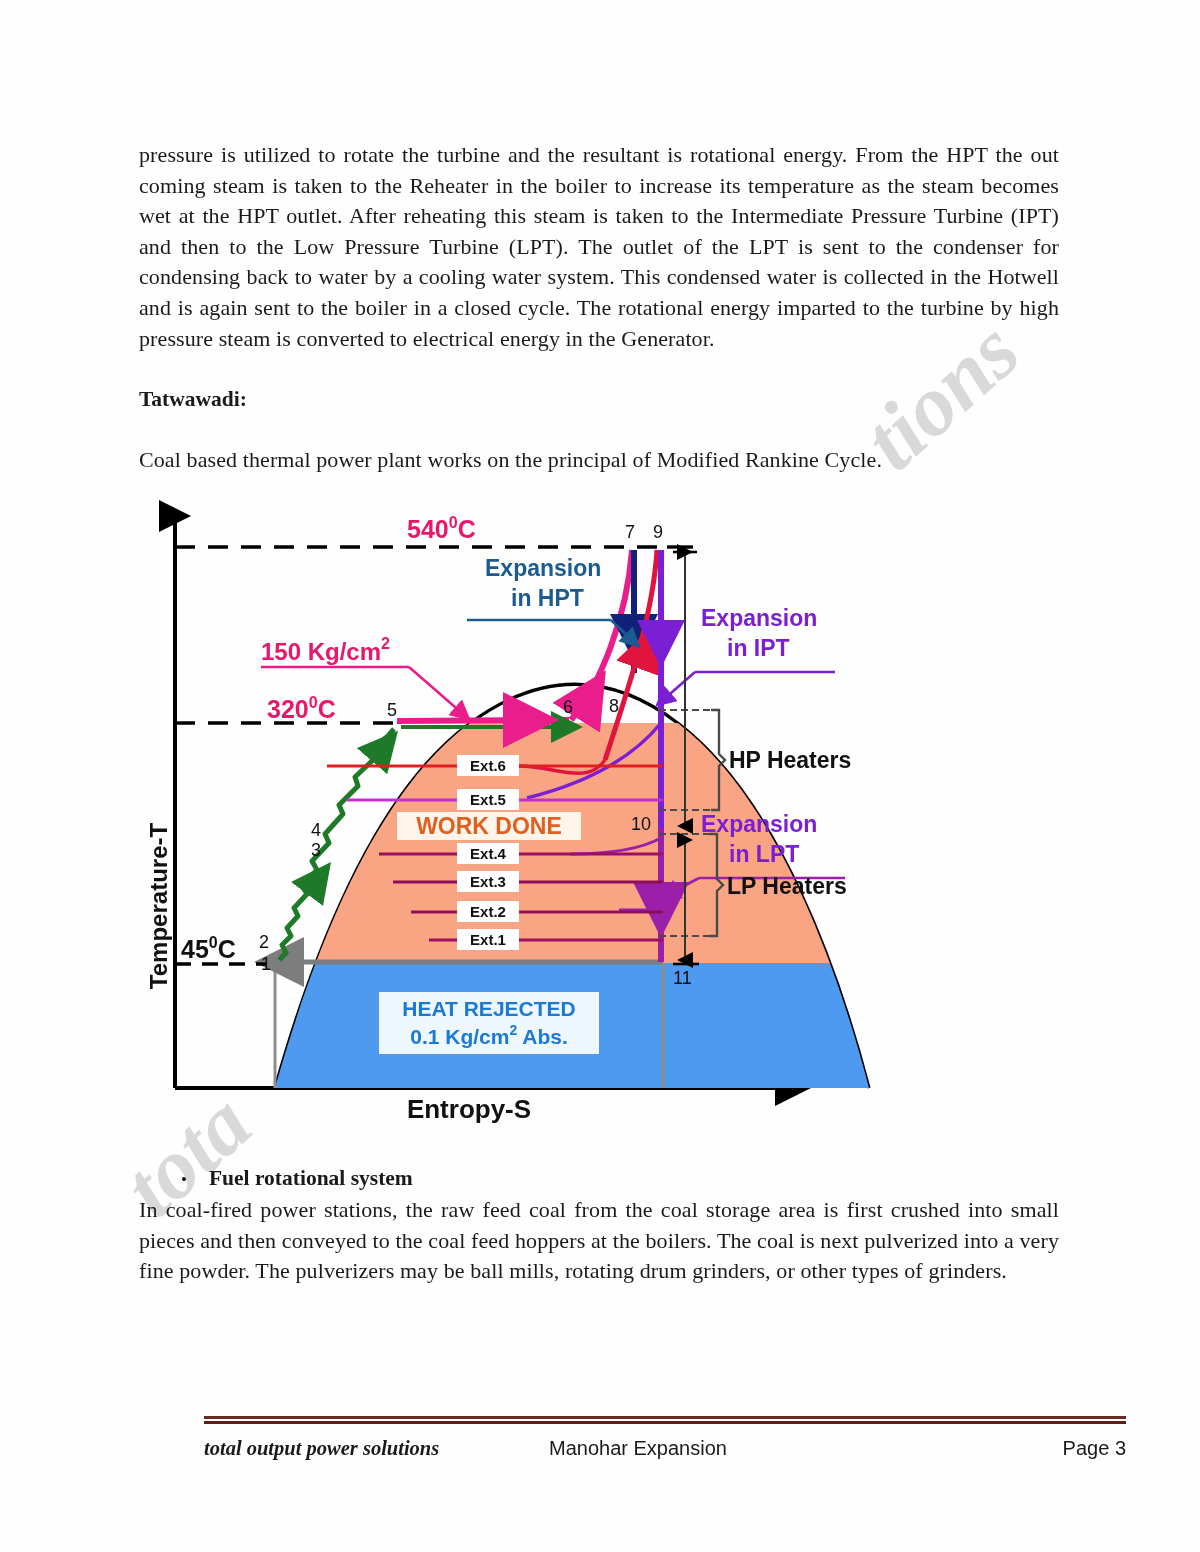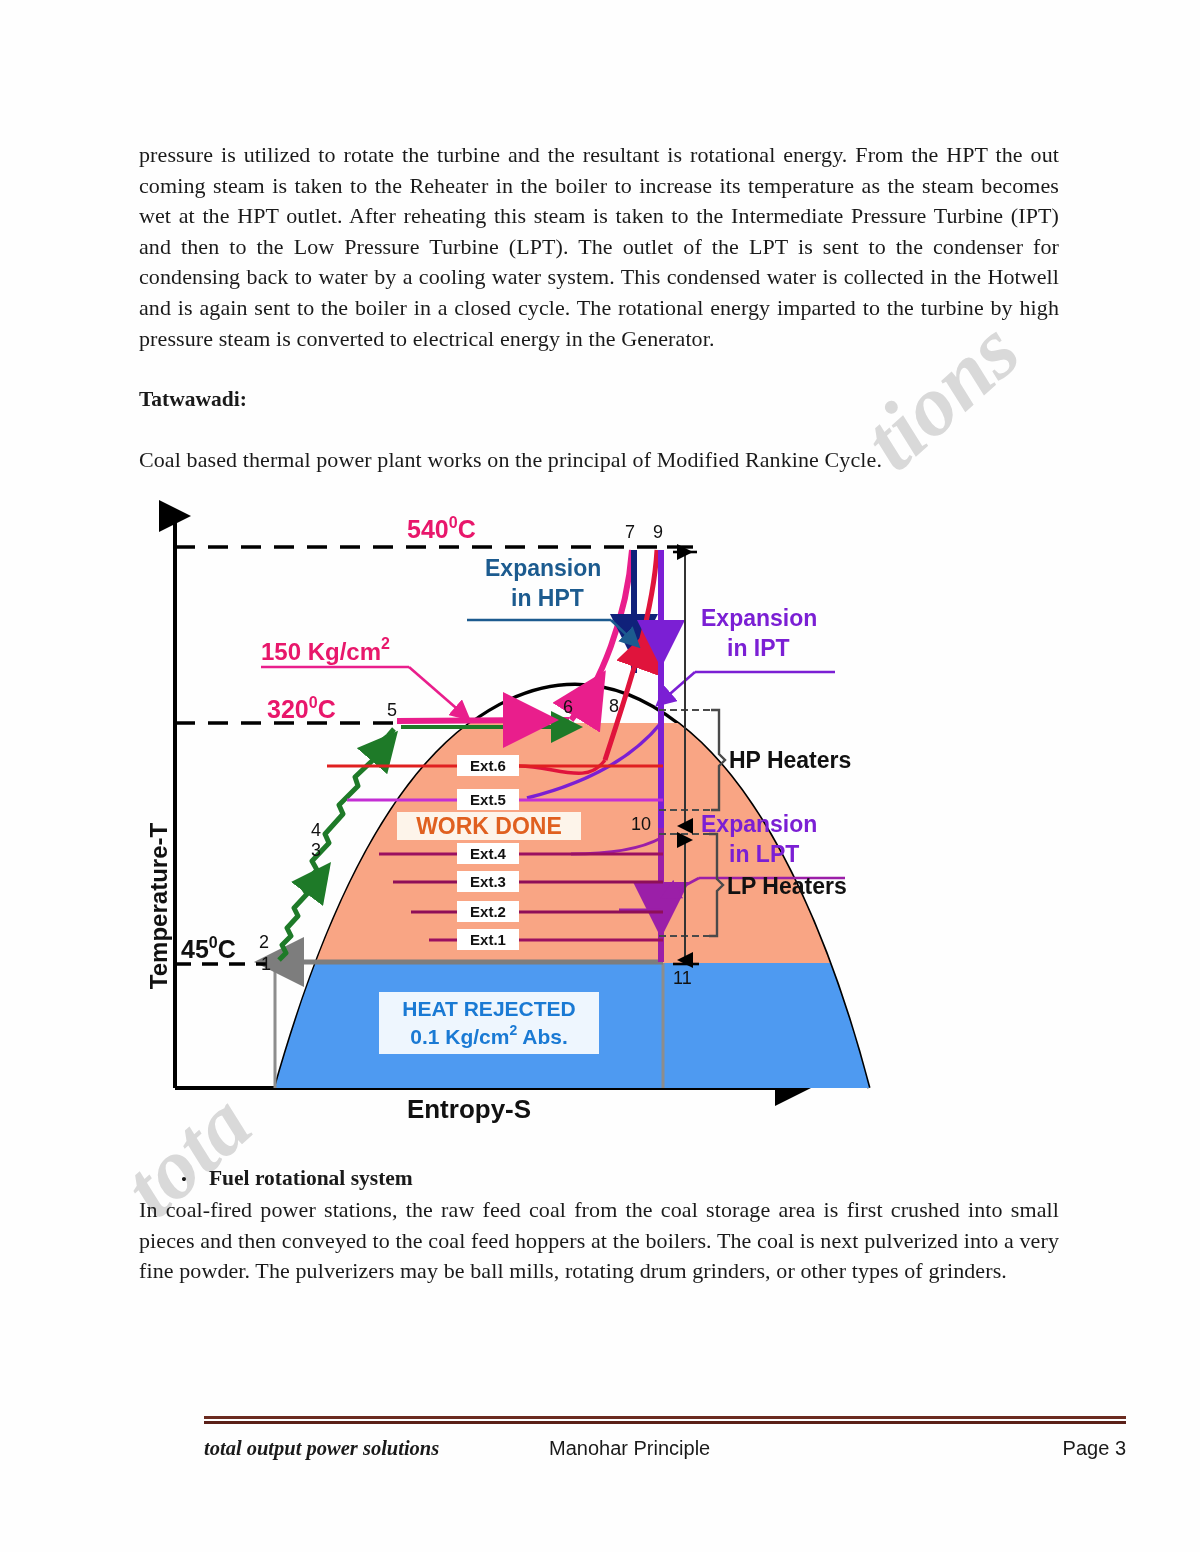--- a/index.html
+++ b/index.html
@@ -387,18 +387,18 @@
     </div>
     <p class="para">In coal-fired power stations, the raw feed coal from the coal storage area is first crushed into small pieces and then conveyed to the coal feed hoppers at the boilers. The coal is next pulverized into a very fine powder. The pulverizers may be ball mills, rotating drum grinders, or other types of grinders.</p>
   </div>
 
   <div class="footer">
     <div class="footer-rule-top"></div>
     <div class="footer-rule-gap"></div>
     <div class="footer-rule-bot"></div>
     <div class="footer-row">
       <div class="foot-left">total output power solutions</div>
-      <div class="foot-mid">Manohar Principle</div>
+      <div class="foot-mid">Manohar Expansion</div>
       <div class="foot-right">Page 3</div>
     </div>
   </div>
 
 </div>
 
 </body></html>

